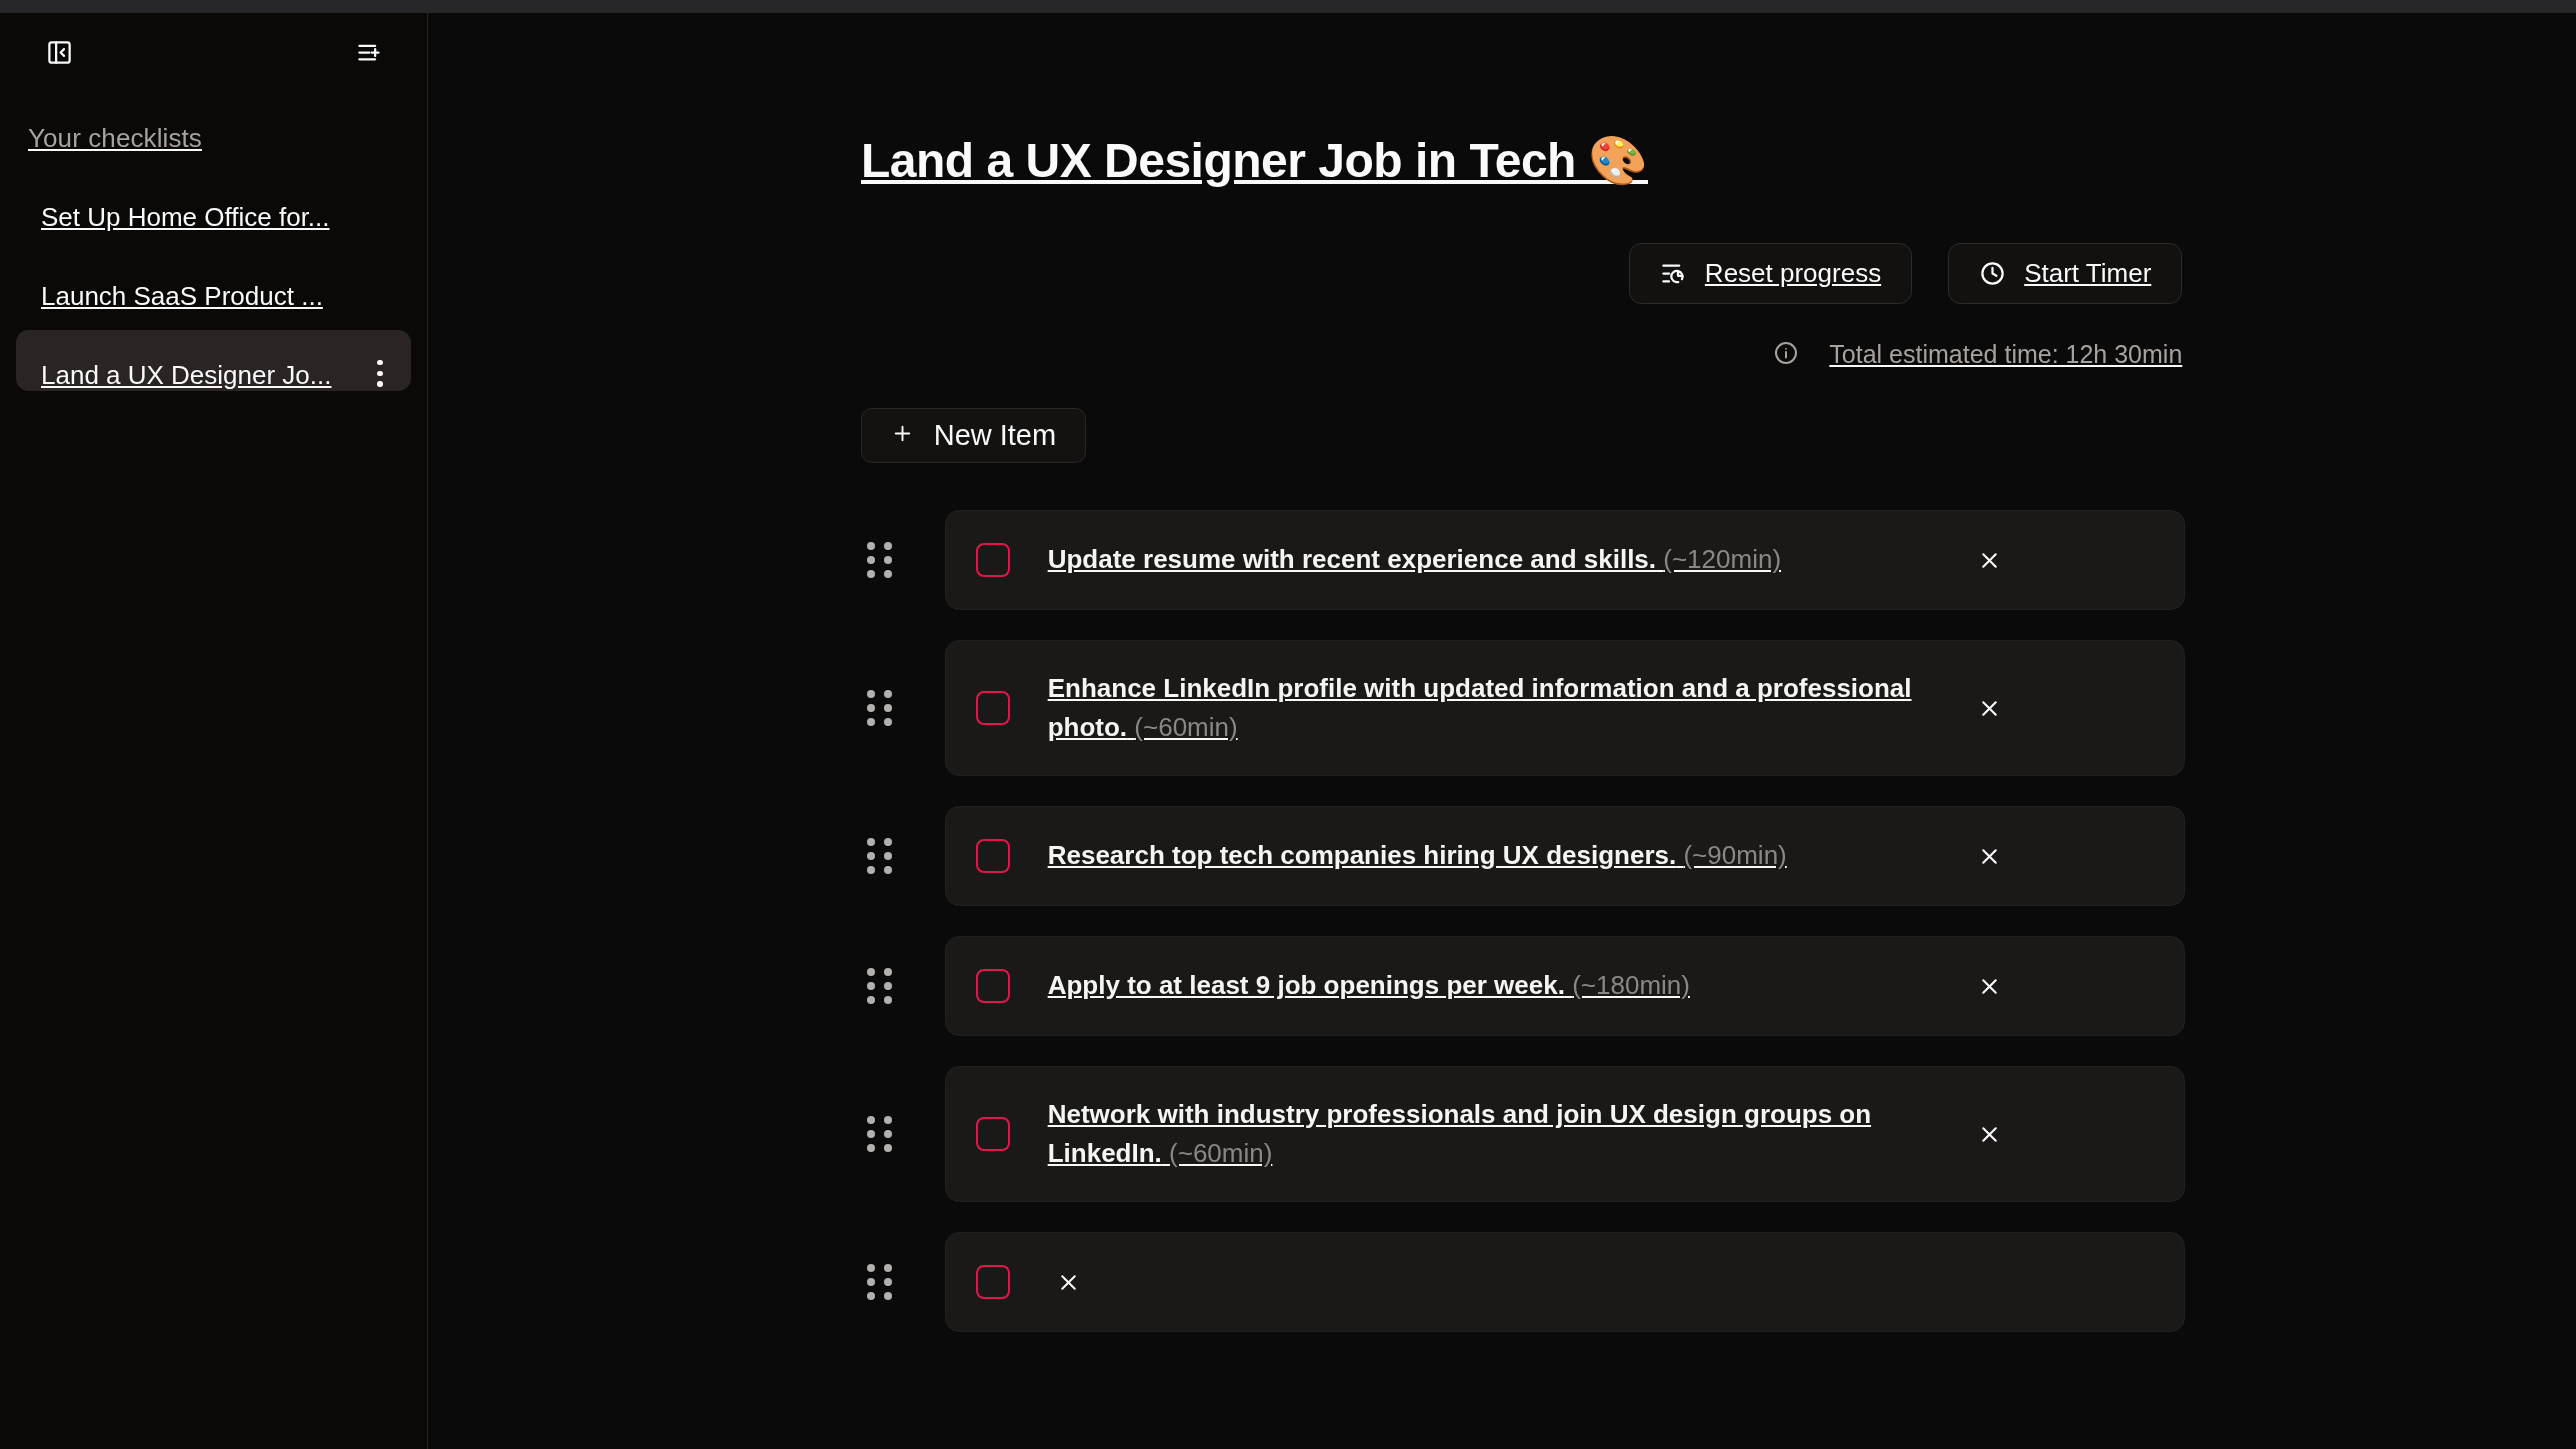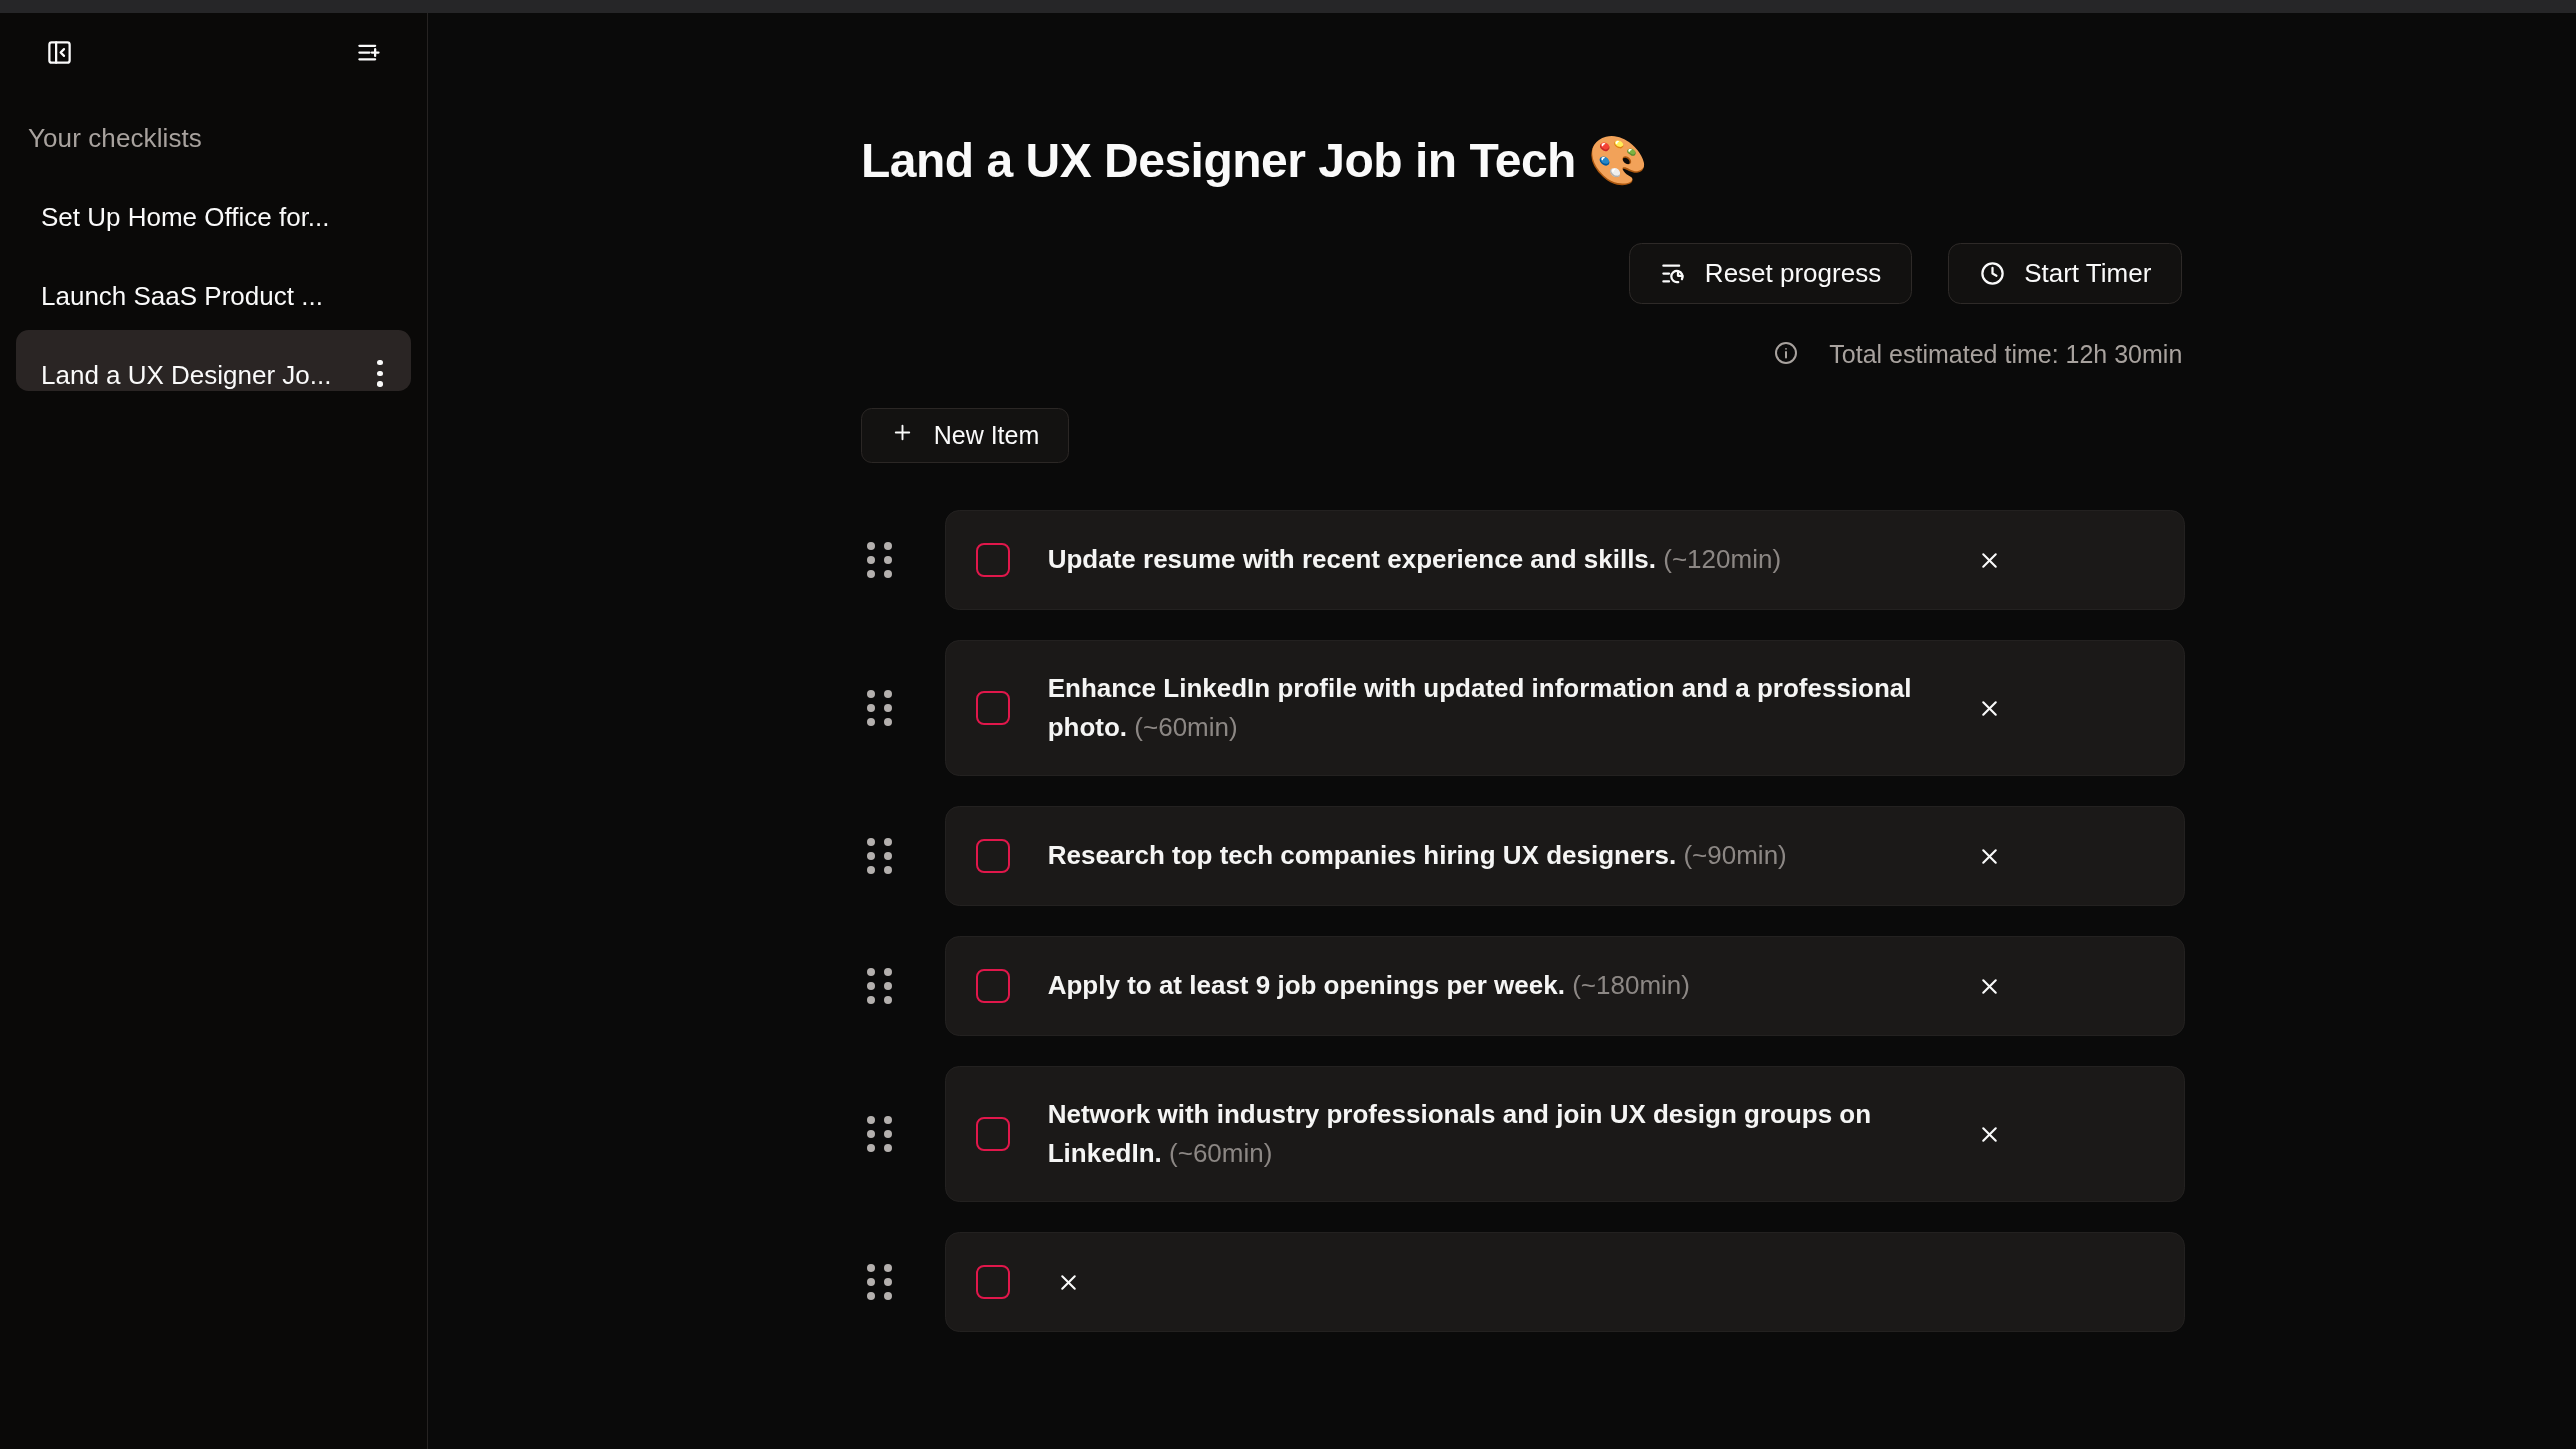--- a/index.html
+++ b/index.html
@@ -27,20 +27,21 @@
   }
 
   
   #app {
     position: absolute;
     top: 13.4px; left: 0;
     width: 2576px;
     height: 1436px;
     display: flex;
     background: #f0abfc;
+    text-decoration: underline;
   }
 
   
   #sidebar {
     width: 428px;
     height: 100%;
     flex: 0 0 428px;
     background: #0a0908;
     border-right: 1.8px solid #262322;
     position: relative;
@@ -184,21 +185,21 @@
   #new-item-btn {
     height: 55px;
     display: inline-flex;
     align-items: center;
     gap: 19.7px;
     padding: 0 29px;
     border: 1.8px solid #2b2725;
     border-radius: 10.7px;
     background: #131211;
     color: #fafafa;
-    font-size: 25px;
+    font-size: 29px;
     font-family: "Liberation Sans", sans-serif;
     cursor: pointer;
     justify-content: center;
   }
 
   
   #checklist {
     margin-top: 47px;
     list-style: none;
   }

